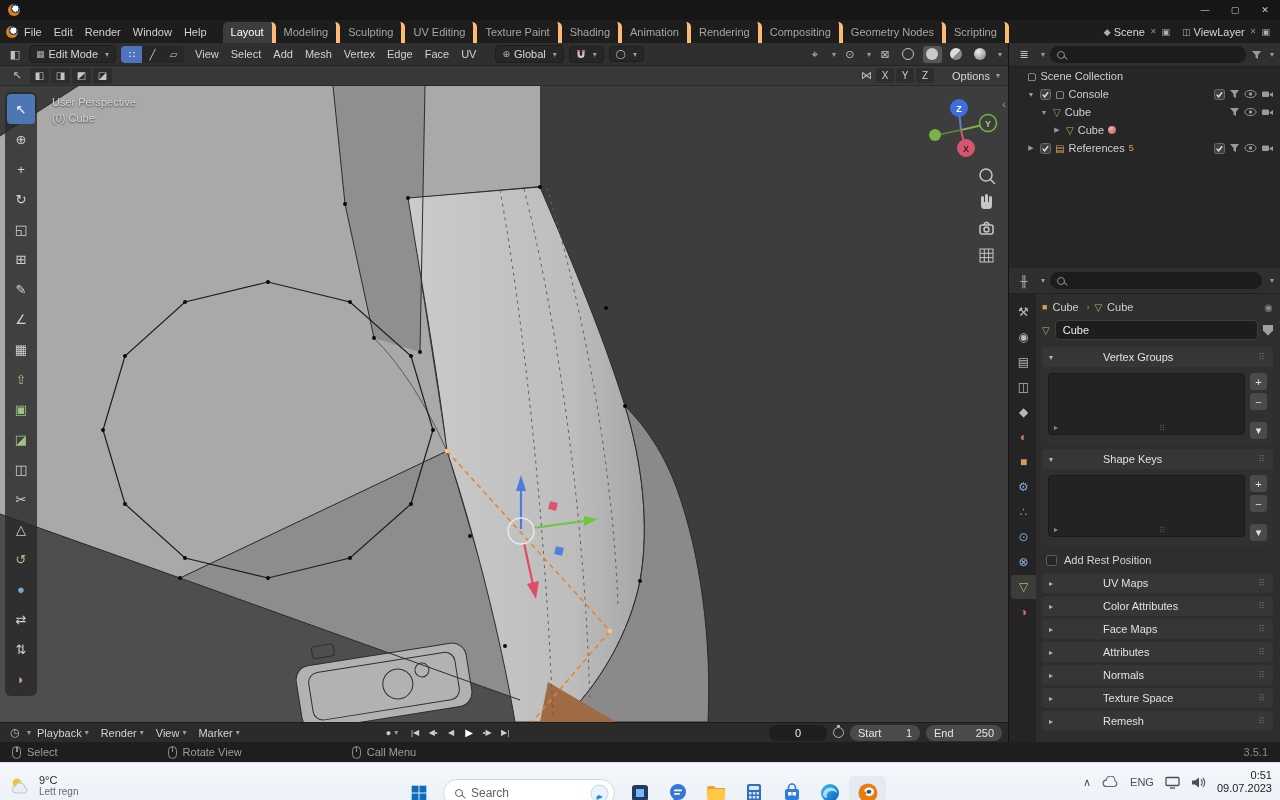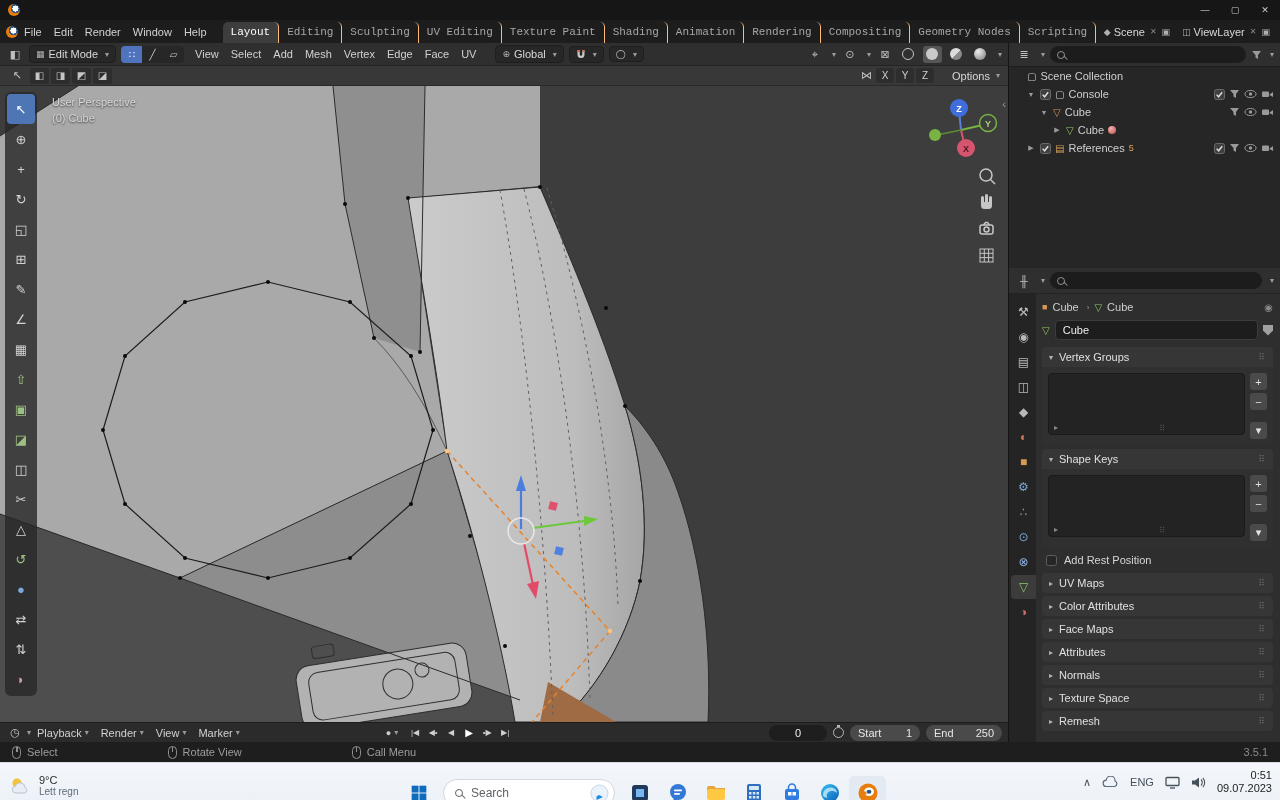--- a/index.html
+++ b/index.html
@@ -15,21 +15,21 @@
   .titlebar { left:0; top:0; width:1280px; height:20px; background:#161616; display:flex; align-items:center; gap:7px; padding:0 0 0 8px; }
   .blogo { width:12px; height:12px; border-radius:50%; background:radial-gradient(circle at 62% 38%, #fff 0 28%, #2d5a87 30% 44%, #e87d0d 47% 100%); }
   .title-text { color:#c9c9c9; font-size:11px; }
   .win-controls { margin-left:auto; display:flex; height:100%; }
   .win-btn { width:30px; height:100%; display:flex; align-items:center; justify-content:center; color:#c9c9c9; font-size:9px; }
 
   
   .menubar { left:0; top:20px; width:1280px; height:23px; background:#1d1d1d; display:flex; align-items:center; padding:0 6px; }
   .menu-item { padding:3px 6px; border-radius:3px; color:#d2d2d2; white-space:nowrap; }
   .ws-tabs { display:flex; align-items:flex-end; height:100%; margin-left:10px; }
-  .ws-tab { padding:4px 8px 5px; color:#a6a6a6; border-radius:5px 5px 0 0; white-space:nowrap; border-right:1px solid #fdba74;font-family:Liberation Mono, monospace; }
+  .ws-tab { padding:4px 8px 5px; color:#a6a6a6; border-radius:5px 5px 0 0; white-space:nowrap; border-right:4px solid #fdba74; }
   .ws-tab.active { background:#3d3d3d; color:#fff; }
   .scene-cluster { margin-left:auto; display:flex; align-items:center; gap:3px; padding-right:4px; }
   .mini-ic { font-size:9px; color:#b0b0b0; }
   .x-small { font-size:8px; color:#8a8a8a; padding:0 2px; }
 
   
   .toolheader { left:0; top:43px; width:1008px; height:23px; background:#2f2f2f; border-bottom:1px solid #232323; display:flex; align-items:center; gap:5px; padding:0 6px; }
   .pill { background:#272727; border:1px solid #1e1e1e; border-radius:4px; padding:2px 6px; display:flex; align-items:center; gap:4px; white-space:nowrap; }
   .selgroup { display:flex; background:#272727; border-radius:4px; overflow:hidden; }
   .selbtn { width:21px; height:17px; display:flex; align-items:center; justify-content:center; font-size:10px; color:#c9c9c9; }
@@ -77,21 +77,21 @@
   .ptab { width:25px; height:24px; border-radius:4px 0 0 4px; display:flex; align-items:center; justify-content:center; font-size:12px; }
   .ptab.active { background:#3c3c3c; }
   .pcontent { flex:1; padding:2px 7px 0 6px; min-width:0; }
   .breadcrumb { height:22px; display:flex; align-items:center; gap:5px; color:#cecece; }
   .namerow { height:24px; display:flex; align-items:center; gap:5px; margin-bottom:5px; }
   .namefield { flex:1; height:20px; background:#1d1d1d; border:1px solid #3c3c3c; border-radius:4px; display:flex; align-items:center; padding:0 7px; color:#ececec; }
   .shield { width:10px; height:11px; background:#a0a0a0; clip-path:polygon(0 0,100% 0,100% 55%,50% 100%,0 55%); }
   .panel-header { height:20px; background:#363636; border-radius:4px 4px 0 0; display:flex; align-items:center; gap:6px; padding:0 7px; margin-top:4px; }
   .collapsed-panel { height:20px; background:#363636; border-radius:4px; display:flex; align-items:center; gap:6px; padding:0 7px; margin-top:3px; }
   .pchev { font-size:8px; color:#b5b5b5; }
-  .plabel { color:#e0e0e0; }
+  .plabel { color:#e0e0e0;margin-left:44px; }
   .grip { margin-left:auto; color:#6b6b6b; font-size:9px; letter-spacing:1px; }
   .panel-body { background:#303030; border-radius:0 0 4px 4px; padding:6px; display:flex; gap:5px; }
   .listbox { flex:1; height:62px; background:#232323; border:1px solid #1a1a1a; border-radius:4px; position:relative; }
   .lb-corner { position:absolute; left:5px; bottom:2px; font-size:8px; color:#8a8a8a; }
   .lb-grip { position:absolute; right:40%; bottom:1px; font-size:8px; color:#555; letter-spacing:1px; }
   .sidebtns { display:flex; flex-direction:column; gap:3px; }
   .sq { width:17px; height:17px; background:#4a4a4a; border-radius:3px; display:flex; align-items:center; justify-content:center; color:#e2e2e2; font-size:11px; }
   .sgap { height:6px; }
   .checkrow { height:20px; display:flex; align-items:center; gap:7px; padding:0 4px; margin-top:3px; color:#d6d6d6; }
 
@@ -146,21 +146,21 @@
     <span class="blogo"></span>
     <div id="mb-menus" style="display:flex">
         <div class="menu-item">File</div>
         <div class="menu-item">Edit</div>
         <div class="menu-item">Render</div>
         <div class="menu-item">Window</div>
         <div class="menu-item">Help</div>
       </div>
     <div id="ws-tabs" class="ws-tabs">
         <div class="ws-tab active">Layout</div>
-        <div class="ws-tab">Editing</div>
+        <div class="ws-tab">Modeling</div>
         <div class="ws-tab">Sculpting</div>
         <div class="ws-tab">UV Editing</div>
         <div class="ws-tab">Texture Paint</div>
         <div class="ws-tab">Shading</div>
         <div class="ws-tab">Animation</div>
         <div class="ws-tab">Rendering</div>
         <div class="ws-tab">Compositing</div>
         <div class="ws-tab">Geometry Nodes</div>
         <div class="ws-tab">Scripting</div>
       </div>

